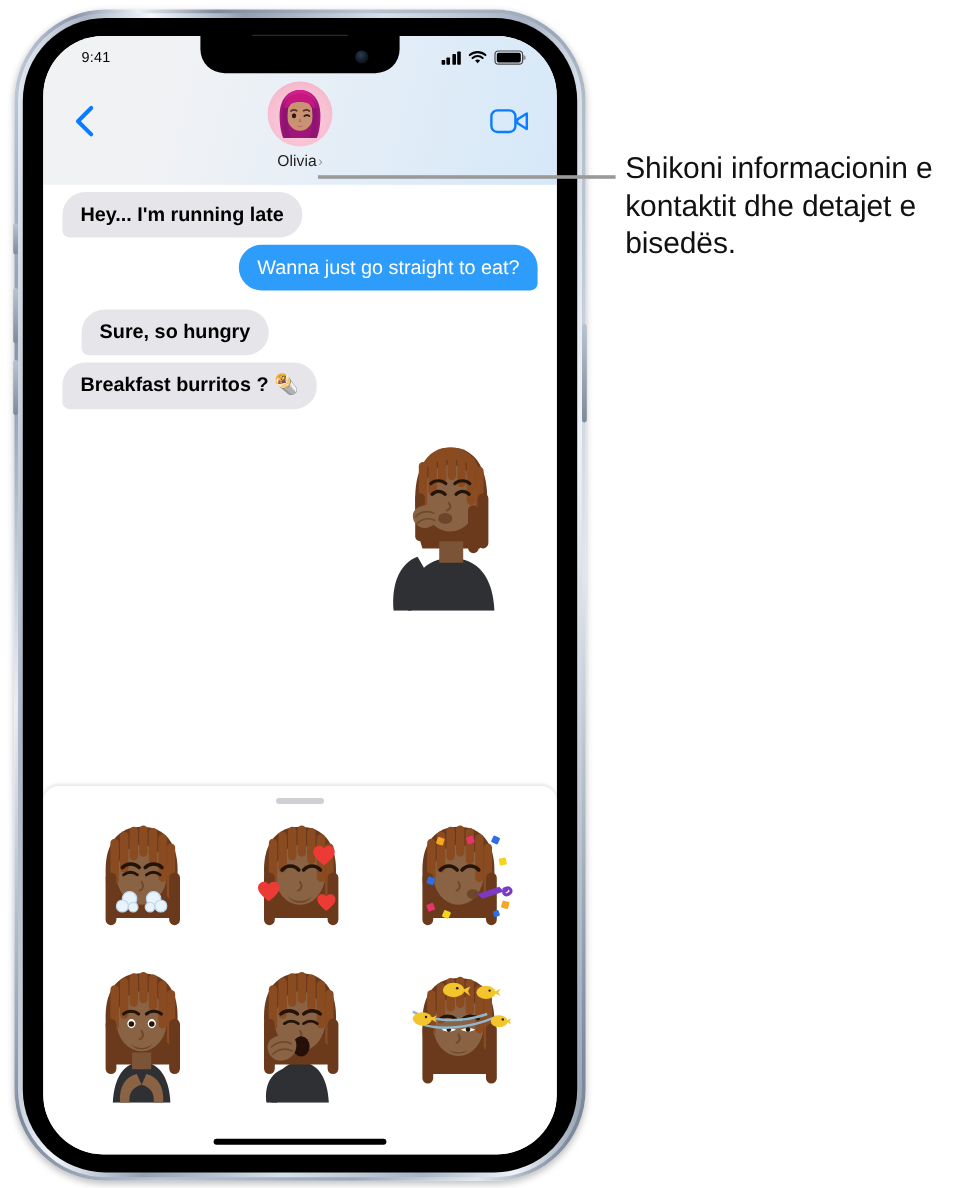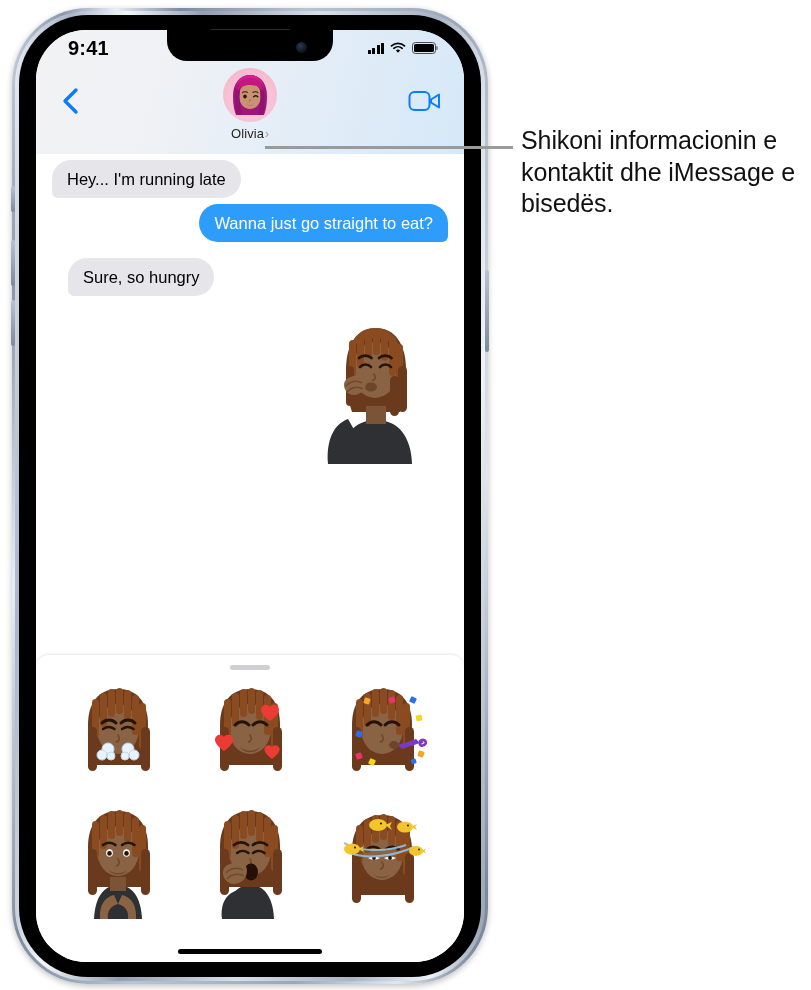--- a/index.html
+++ b/index.html
@@ -60,21 +60,21 @@
   .nav-header{
     position:absolute;left:0;top:0;right:0;height:124px;
     background:linear-gradient(105deg,#f2f2f3 0%,#f0f2f5 28%,#e3edf7 62%,#d6e8f8 100%);
     z-index:30;
   }
   .statusbar{
     position:absolute;left:0;top:0;right:0;height:36px;
     display:flex;align-items:center;justify-content:space-between;
     padding:0 24px;box-sizing:border-box;
   }
-  .sb-time{font-size:20px;font-weight:bold;color:#000;letter-spacing:.2px;padding-left:8px;}
+  .sb-time{font-size:12px;font-weight:normal;color:#000;letter-spacing:.2px;padding-left:8px;}
   .sb-right{display:flex;align-items:center;gap:6px;padding-right:4px;}
   .bars{display:flex;align-items:flex-end;gap:1.5px;height:11px;}
   .bars i{width:3px;background:#000;border-radius:.6px;display:block;}
   .bars i:nth-child(1){height:4px}
   .bars i:nth-child(2){height:6px}
   .bars i:nth-child(3){height:8.5px}
   .bars i:nth-child(4){height:11px}
   .batt{
     width:24px;height:12px;border:1.4px solid #4a4a4a;border-radius:3.4px;
     position:relative;box-sizing:border-box;padding:1.4px;
@@ -101,21 +101,21 @@
   .contact-name-row{display:flex;align-items:center;gap:1px;margin-top:4px;}
   .contact-name{font-size:13px;color:#1f1f1f;letter-spacing:.1px;}
   .chev-sm{font-size:12px;color:#9a9a9f;line-height:1;}
 
   
   .convo{
     position:absolute;left:0;top:124px;right:0;bottom:173px;
     background:#fff;overflow:hidden;
   }
   .msg-row{display:flex;padding:0 16px;margin-top:6px;}
-  .msg-row.left{justify-content:flex-start;}
+  .msg-row.left{justify-content:flex-start;font-weight:bold;}
   .msg-row.right{justify-content:flex-end;}
   .bubble{
     max-width:78%;padding:9px 15px;border-radius:19px;font-size:16.5px;
     line-height:1.22;position:relative;word-wrap:break-word;
   }
   .bubble.gray{background:#e6e5ea;color:#000;border-bottom-left-radius:6px;}
   .bubble.gray::after{
     content:"";position:absolute;left:-5px;bottom:0;width:13px;height:15px;
     background:#e6e5ea;border-bottom-right-radius:14px;z-index:-1;
   }
@@ -274,20 +274,23 @@
 
 
       <div class="msg-row right">
         <div class="bubble blue">Wanna just go straight to eat?</div>
       </div>
 
       <div class="msg-row left" style="margin-top:16px;padding-left:32px;">
         <div class="bubble gray">Sure, so hungry</div>
       </div>
 
+      <div class="msg-row left">
+        <div class="bubble gray">Breakfast burritos ? 🌯</div>
+      </div>
 
       <div class="sticker-msg" style="margin-top:18px;">
         <svg width="118" height="150" viewBox="0 0 118 150">
 
           <path d="M24 150c1-28 14-44 36-44s35 16 36 44z" fill="#2f3033"></path>
 
           <path d="M30 56c0-27 12-42 30-42s30 15 30 42c0 17-2 30-6 42H36c-4-12-6-25-6-42z" fill="#6b3a1c"></path>
 
           <path d="M50 92h20v18H50z" fill="#7b5437"></path>
 
@@ -653,13 +656,13 @@
         </div>
       </div>
 
       <div class="home-indicator"></div>
     </div>
 
   </div>
 </div>
 
 <div class="callout-line"></div>
-<div class="callout-text">Shikoni informacionin e kontaktit dhe iMessage e bisedës.</div>
+<div class="callout-text">Shikoni informacionin e kontaktit dhe detajet e bisedës.</div>
 
 </body></html>

